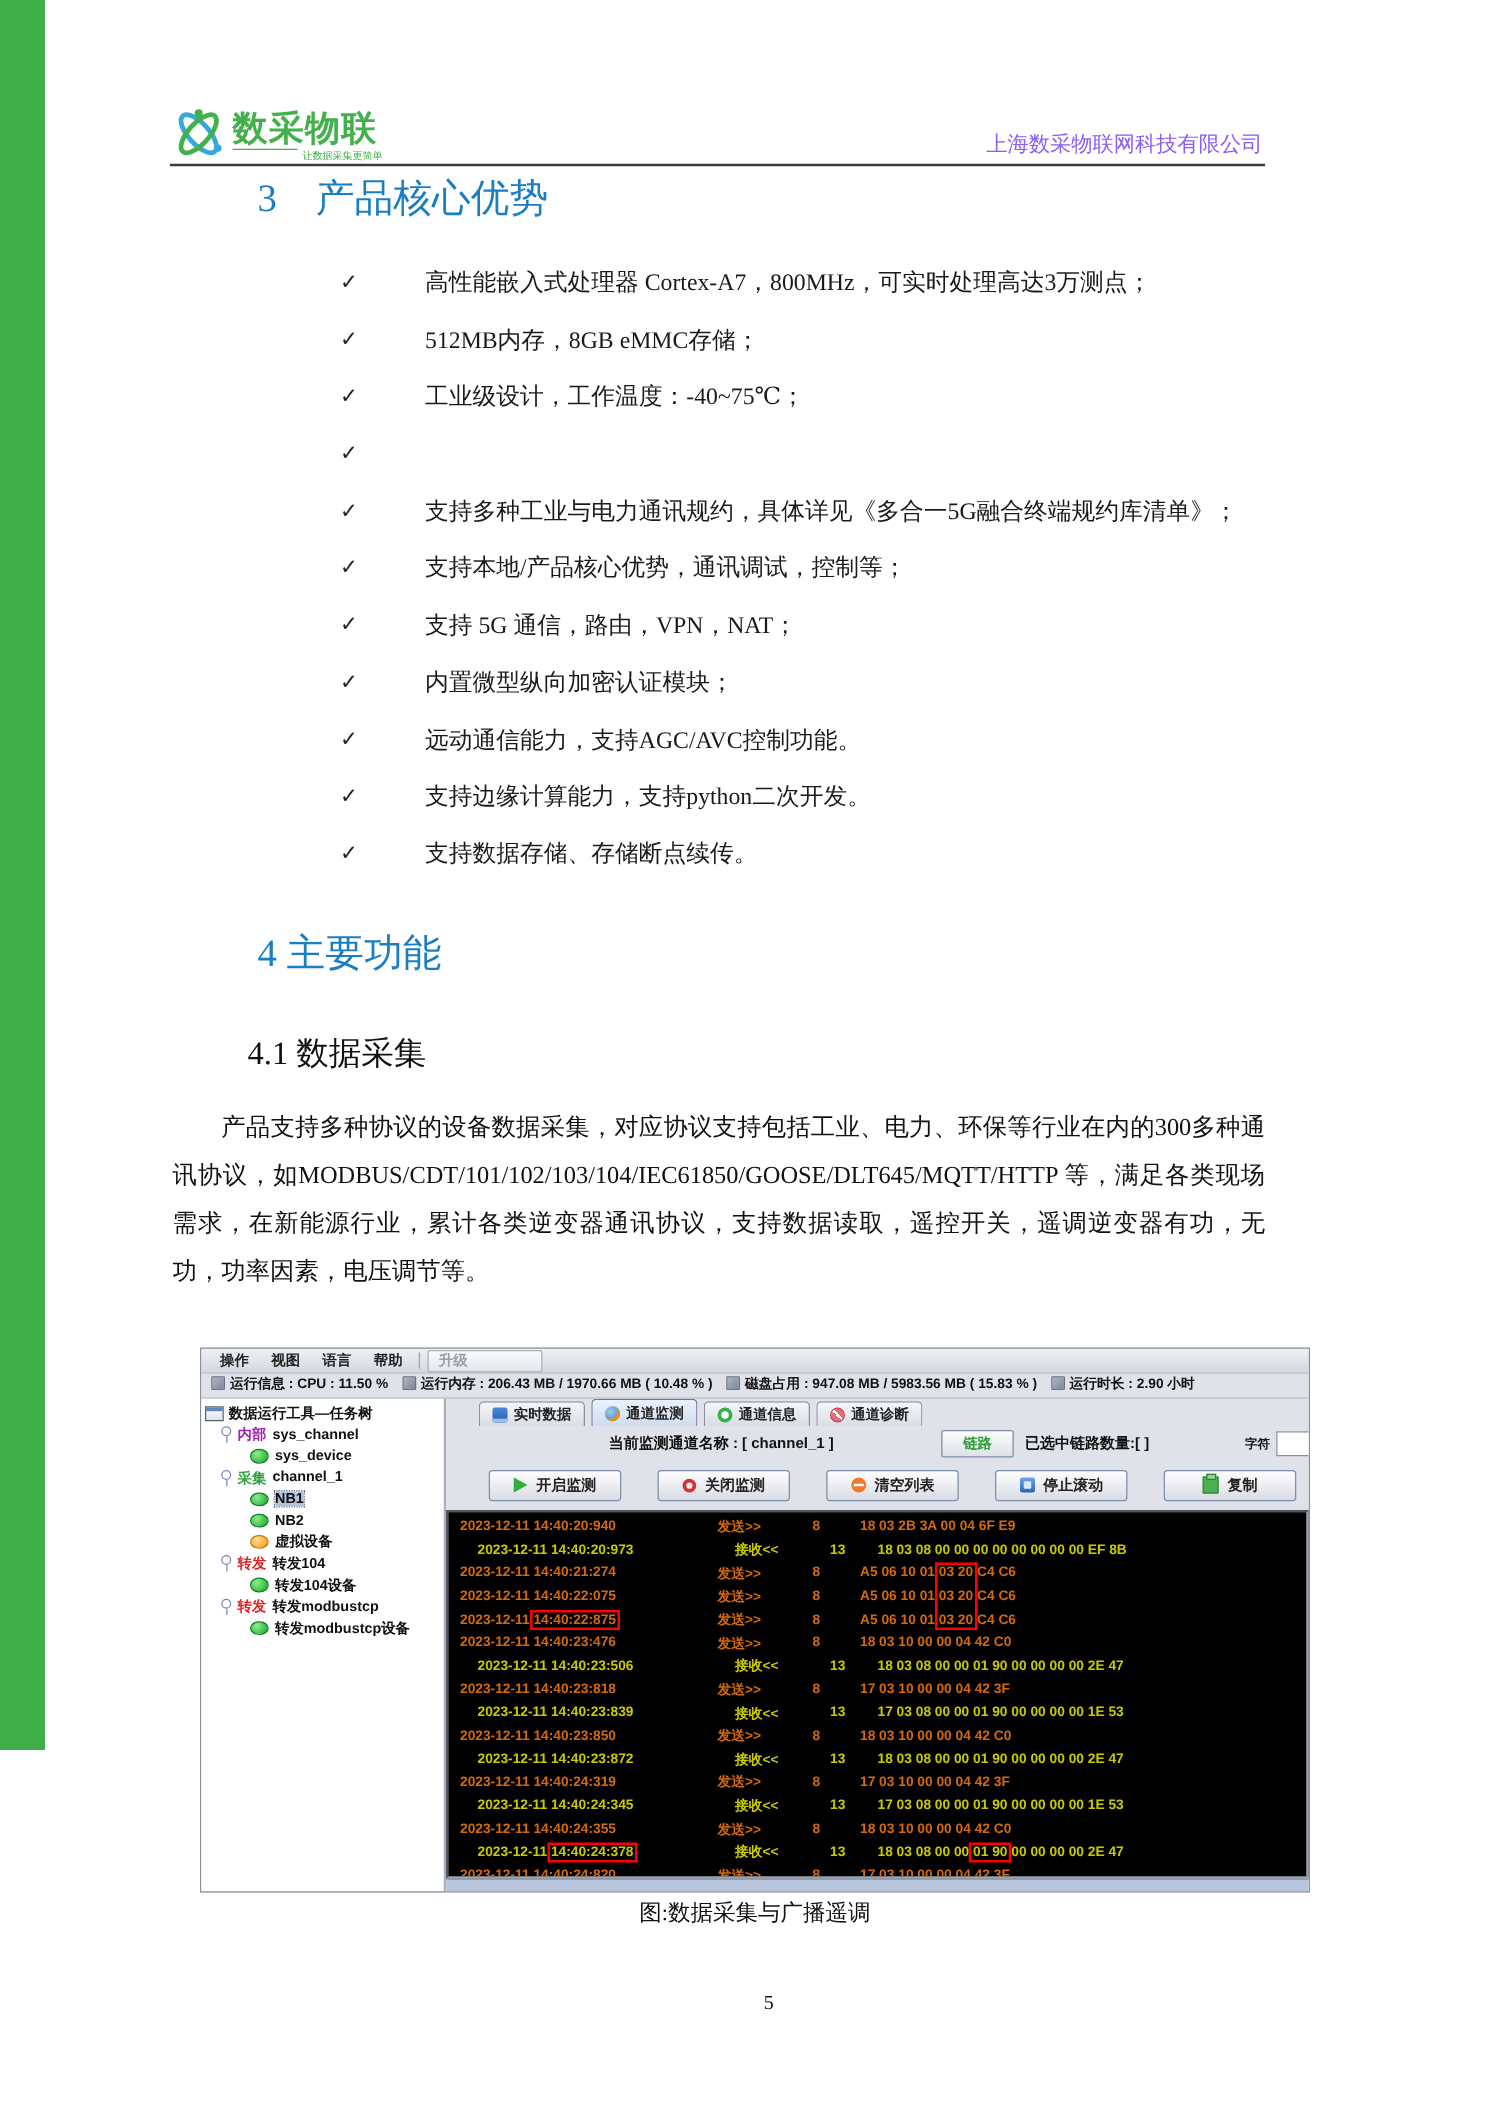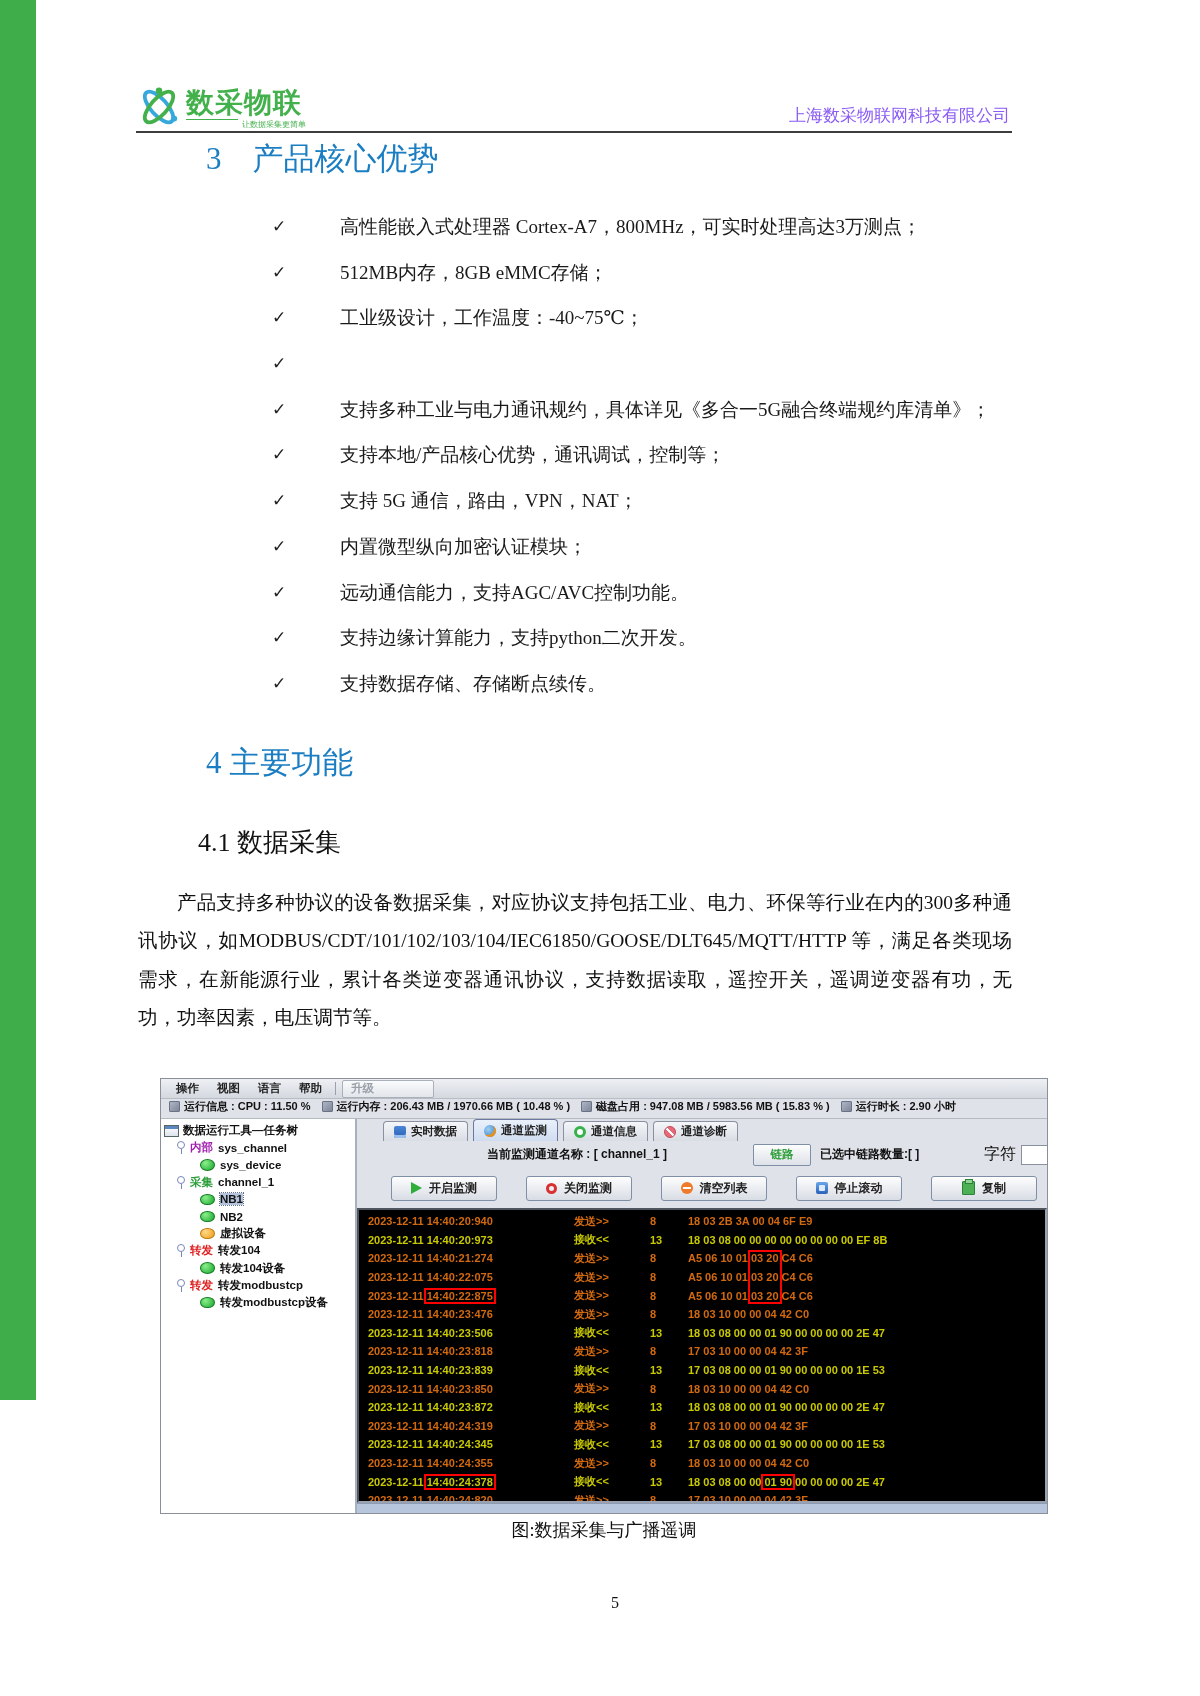--- a/index.html
+++ b/index.html
@@ -85,42 +85,42 @@
               box-shadow:inset -2px -2px 0 #e8921e;}
   .ti-chaninfo{background:#fff;border:3px solid #36b24a;border-radius:50%;box-sizing:border-box;}
   .ti-diagnosis{background:linear-gradient(45deg,#e86a78 44%,#fff 44%,#fff 58%,#e86a78 58%);
                 border-radius:50%;border:1px solid #c04a58;box-sizing:border-box;}
   .inforow{height:27px;display:flex;align-items:center;flex:0 0 auto;white-space:nowrap;}
   .chan-label{font-weight:bold;font-size:12px;margin-left:130px;}
   .link-btn{margin-left:86px;width:56px;height:20px;background:linear-gradient(#fdfdfd,#dde1e8);
             border:1px solid #7f8fa8;border-radius:2px;display:flex;align-items:center;justify-content:center;
             font-weight:bold;font-size:11.5px;color:#2f9e3a;}
   .sel-links{font-weight:bold;font-size:12px;margin-left:9px;}
-  .char-label{font-weight:normal;font-size:16px;margin-left:auto;text-align:right;}
+  .char-label{font-weight:bold;font-size:10px;margin-left:auto;text-align:right;}
   .char-input{width:58px;height:18px;background:#fff;border:1px solid #8a90a0;margin-left:5px;margin-right:-34px;}
   .btnrow{height:40px;display:flex;align-items:center;padding-left:34px;gap:29px;flex:0 0 auto;}
   .sbtn{height:25px;min-width:106px;background:linear-gradient(#fefefe,#d8dce4);border:1px solid #7f8fa8;
         border-radius:3px;display:flex;align-items:center;justify-content:center;gap:7px;
         font-weight:bold;font-size:12px;color:#222;padding:0 8px;box-sizing:border-box;}
   .bicon{display:inline-block;flex:0 0 auto;}
   .bi-play{width:0;height:0;border-left:11px solid #2fae3c;border-top:6px solid transparent;border-bottom:6px solid transparent;}
   .bi-stop{width:11px;height:11px;border:3.5px solid #d83030;border-radius:50%;box-sizing:border-box;}
   .bi-minus{width:12px;height:12px;background:#ef7a2a;border-radius:50%;position:relative;}
   .bi-minus::after{content:"";position:absolute;left:2px;top:5px;width:8px;height:2px;background:#fff;}
   .bi-scroll{width:12px;height:12px;background:linear-gradient(#6aa6e8,#2a62b8);border-radius:2px;position:relative;}
   .bi-scroll::after{content:"";position:absolute;left:3px;top:3px;width:6px;height:6px;background:#dceaff;border-radius:1px;}
   .bi-copy{width:11px;height:12px;background:#4db055;border:1px solid #2f8038;border-radius:1px;position:relative;}
   .bi-copy::after{content:"";position:absolute;left:2px;top:-3px;width:6px;height:3px;background:#8fd695;border:1px solid #2f8038;}
   
   .terminal{flex:1;background:#000;border:2px inset #9aa2b0;margin:0;overflow:hidden;
             padding-top:2px;min-height:0;}
   .trow{display:grid;grid-template-columns:206px 76px 38px auto;align-items:center;height:18.6px;
         padding-left:9px;font-weight:bold;font-size:11px;white-space:nowrap;}
   .trow.send{color:#d2690f;}
-  .trow.recv{color:#c9c900;}
+  .trow.recv{color:#c9c900;margin-left:14px;}
   .boxwrap{position:relative;display:inline-block;}
   .boxwrap::after{content:"";position:absolute;pointer-events:none;left:-3px;right:-3px;top:-2px;bottom:-2px;
                   border:2px solid #ff0000;}
   .bx-top::after{top:-2px;bottom:-7px;border-bottom:none;}
   .bx-mid::after{top:-7px;bottom:-7px;border-top:none;border-bottom:none;}
   .bx-bottom::after{top:-7px;bottom:-2px;border-top:none;}
   .hscroll{height:9px;background:#b7c6dc;border-top:1px solid #8d9cb4;flex:0 0 auto;}
 </style>
 </head>
 <body>

